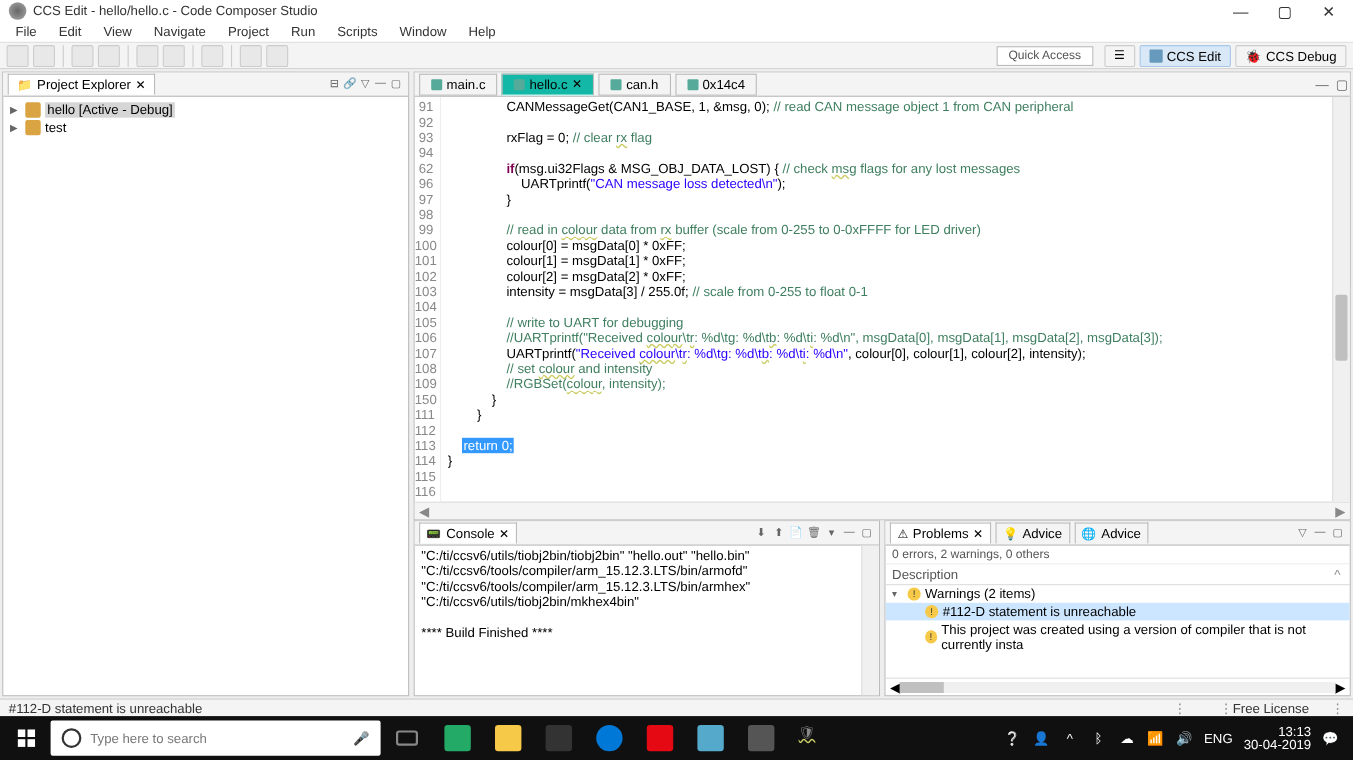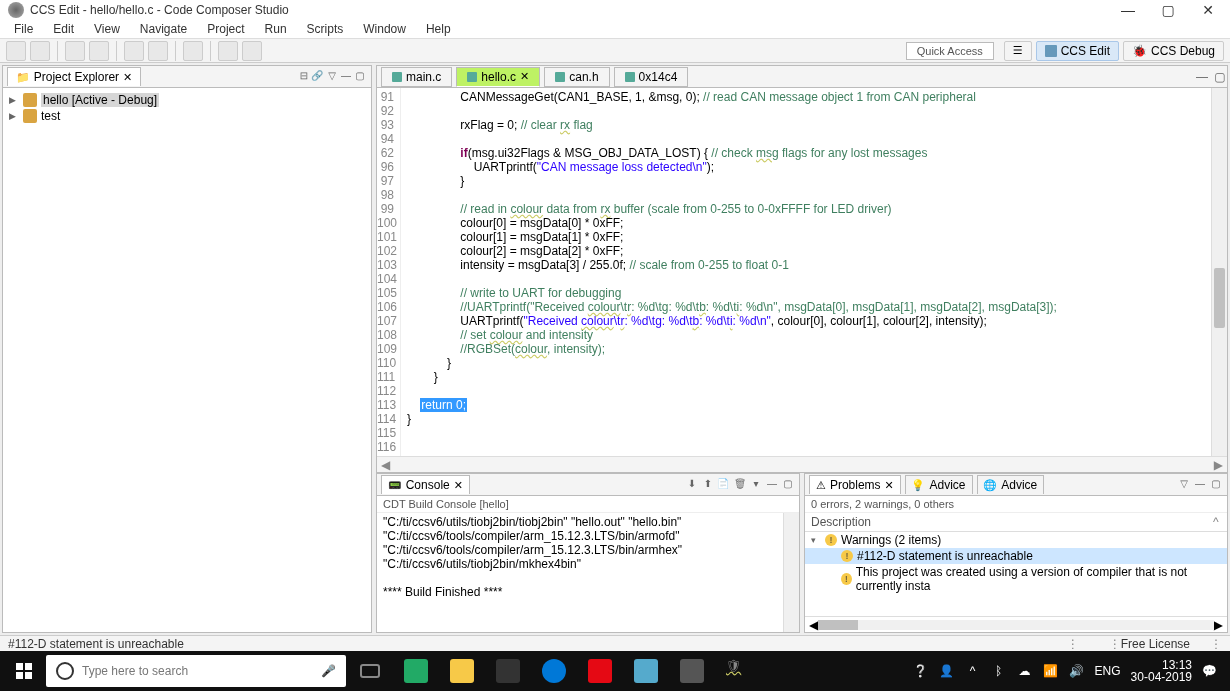--- a/index.html
+++ b/index.html
@@ -36,21 +36,21 @@
 .tree { flex: 1; padding: 4px 6px; font-size: 12px; }
 .tree .row { display: flex; align-items: center; gap: 4px; padding: 1px 0; }
 .tree .arrow { width: 10px; color: #666; font-size: 9px; }
 .tree .ficon { width: 14px; height: 14px; background: #d9a441; border-radius: 2px; }
 .tree .sel { background: #d6d6d6; padding: 0 2px; }
 
 .right { flex: 1; display: flex; flex-direction: column; margin: 2px; }
 .editor-area { flex: 1; background: #fff; border: 1px solid #bbb; display: flex; flex-direction: column; }
 .etabs { height: 22px; background: #f4f4f4; border-bottom: 1px solid #bbb; display: flex; align-items: center; padding-left: 4px; gap: 4px; }
 .etab { border: 1px solid #bbb; background: #f4f4f4; padding: 2px 10px; font-size: 11px; display: flex; align-items: center; gap: 4px; }
-.etab.active { background: #bef264; border-bottom: 1px solid #fff; }
+.etab.active { background: #14b8a6; border-bottom: 1px solid #fff; }
 .etab .cico { width: 10px; height: 10px; background:#5a9; border-radius:1px; }
 .editor-body { flex: 1; display: flex; font-family: Consolas, monospace; font-size: 12px; overflow: hidden; position: relative; }
 .gutter { width: 24px; background: #fff; color: #888; text-align: right; padding: 2px 6px 2px 0; border-right: 1px solid #eee; }
 .gutter div { height: 14px; line-height: 14px; }
 .code { flex: 1; padding: 2px 6px; white-space: pre; position: relative; }
 .code .ln { height: 14px; line-height: 14px; }
 .kw { color: #7f0055; font-weight: bold; }
 .str { color: #2a00ff; }
 .cm { color: #3f7f5f; }
 .sq { text-decoration: underline wavy #cc6; }
@@ -213,21 +213,21 @@
             <div>100</div>
             <div>101</div>
             <div>102</div>
             <div>103</div>
             <div>104</div>
             <div>105</div>
             <div>106</div>
             <div>107</div>
             <div>108</div>
             <div>109</div>
-            <div>110</div>
+            <div>150</div>
             <div>111</div>
             <div>112</div>
             <div>113</div>
             <div>114</div>
             <div>115</div>
             <div>116</div>
           </div>
         <div class="code" id="code"><div class="ln">                CANMessageGet(CAN1_BASE, 1, &amp;msg, 0); <span class="cm">// read CAN message object 1 from CAN peripheral</span></div><div class="ln">&nbsp;</div><div class="ln">                rxFlag = 0; <span class="cm">// clear <span class="sq">rx</span> flag</span></div><div class="ln">&nbsp;</div><div class="ln">                <span class="kw">if</span>(msg.ui32Flags &amp; MSG_OBJ_DATA_LOST) { <span class="cm">// check <span class="sq">msg</span> flags for any lost messages</span></div><div class="ln">                    UARTprintf(<span class="str">"CAN message loss detected\n"</span>);</div><div class="ln">                }</div><div class="ln">&nbsp;</div><div class="ln">                <span class="cm">// read in <span class="sq">colour</span> data from <span class="sq">rx</span> buffer (scale from 0-255 to 0-0xFFFF for LED driver)</span></div><div class="ln">                colour[0] = msgData[0] * 0xFF;</div><div class="ln">                colour[1] = msgData[1] * 0xFF;</div><div class="ln">                colour[2] = msgData[2] * 0xFF;</div><div class="ln">                intensity = msgData[3] / 255.0f; <span class="cm">// scale from 0-255 to float 0-1</span></div><div class="ln">&nbsp;</div><div class="ln">                <span class="cm">// write to UART for debugging</span></div><div class="ln">                <span class="cm">//UARTprintf("Received <span class="sq">colour</span>\t<span class="sq">r</span>: %d\tg: %d\t<span class="sq">b</span>: %d\t<span class="sq">i</span>: %d\n", msgData[0], msgData[1], msgData[2], msgData[3]);</span></div><div class="ln">                UARTprintf(<span class="str">"Received <span class="sq">colour</span>\t<span class="sq">r</span>: %d\tg: %d\t<span class="sq">b</span>: %d\t<span class="sq">i</span>: %d\n"</span>, colour[0], colour[1], colour[2], intensity);</div><div class="ln">                <span class="cm">// set <span class="sq">colour</span> and intensity</span></div><div class="ln">                <span class="cm">//RGBSet(<span class="sq">colour</span>, intensity);</span></div><div class="ln">            }</div><div class="ln">        }</div><div class="ln">&nbsp;</div><div class="ln">    <span class="hlret">return 0;</span></div><div class="ln">}</div><div class="ln">&nbsp;</div><div class="ln">&nbsp;</div></div>
         <div class="vscroll">
             <div class="thumb"></div>
@@ -246,21 +246,20 @@
           <div class="tbicons">
             <span>⬇</span>
             <span>⬆</span>
             <span>📄</span>
             <span>🗑</span>
             <span>▾</span>
             <span>—</span>
             <span>▢</span>
           </div>
         </div>
-        <div class="sub">CDT Build Console [hello]</div>
         <div style="flex:1;display:flex">
           <div class="body" id="console-body">
               <div>"C:/ti/ccsv6/utils/tiobj2bin/tiobj2bin" "hello.out" "hello.bin"</div>
               <div>"C:/ti/ccsv6/tools/compiler/arm_15.12.3.LTS/bin/armofd"</div>
               <div>"C:/ti/ccsv6/tools/compiler/arm_15.12.3.LTS/bin/armhex"</div>
               <div>"C:/ti/ccsv6/utils/tiobj2bin/mkhex4bin"</div>
               <div>&nbsp;</div>
               <div>**** Build Finished ****</div>
             </div>
           <div class="bvscroll" style="background:#f0f0f0;border-left:1px solid #ddd"></div>

